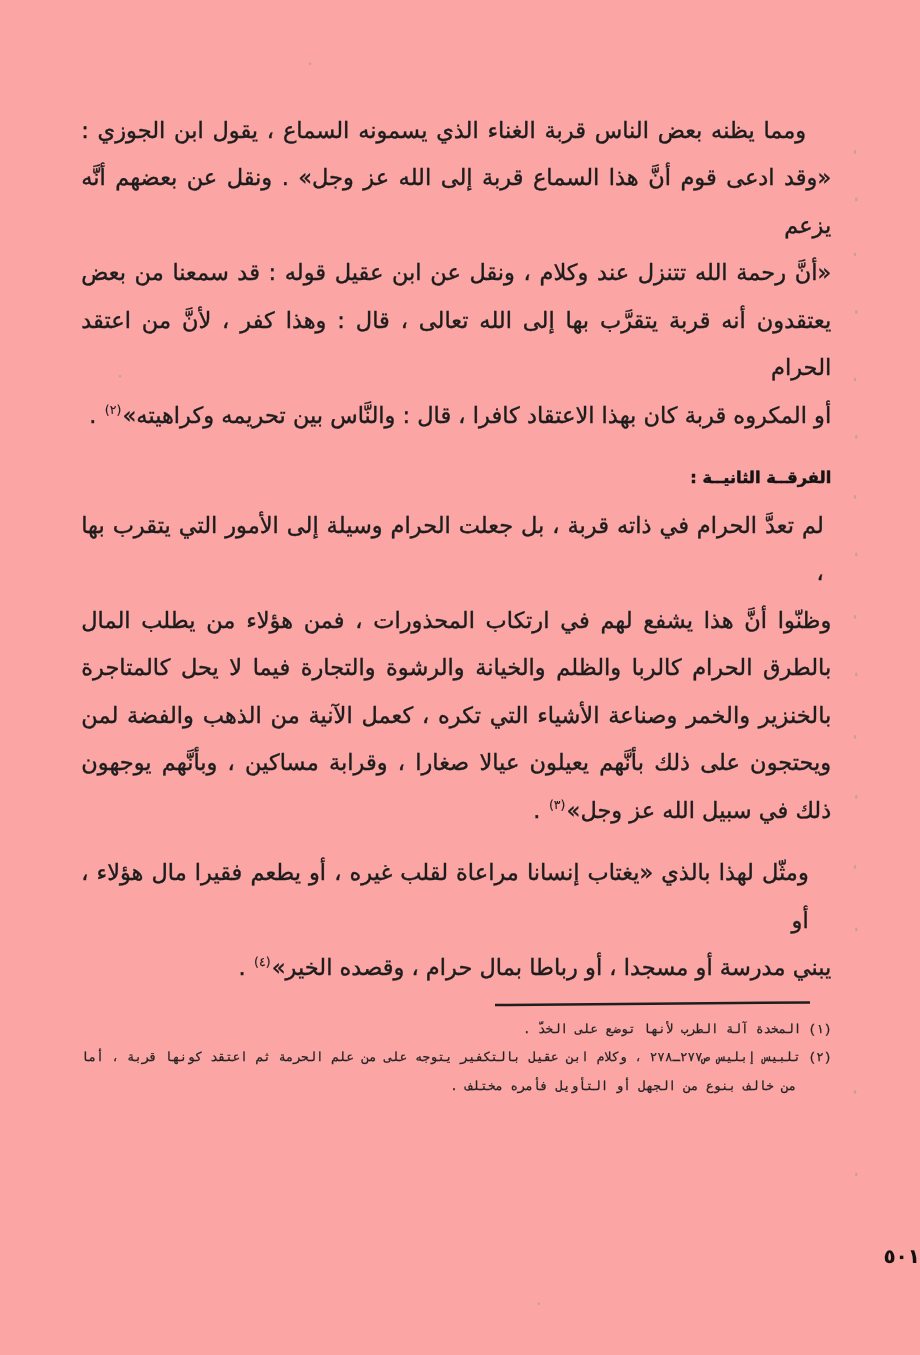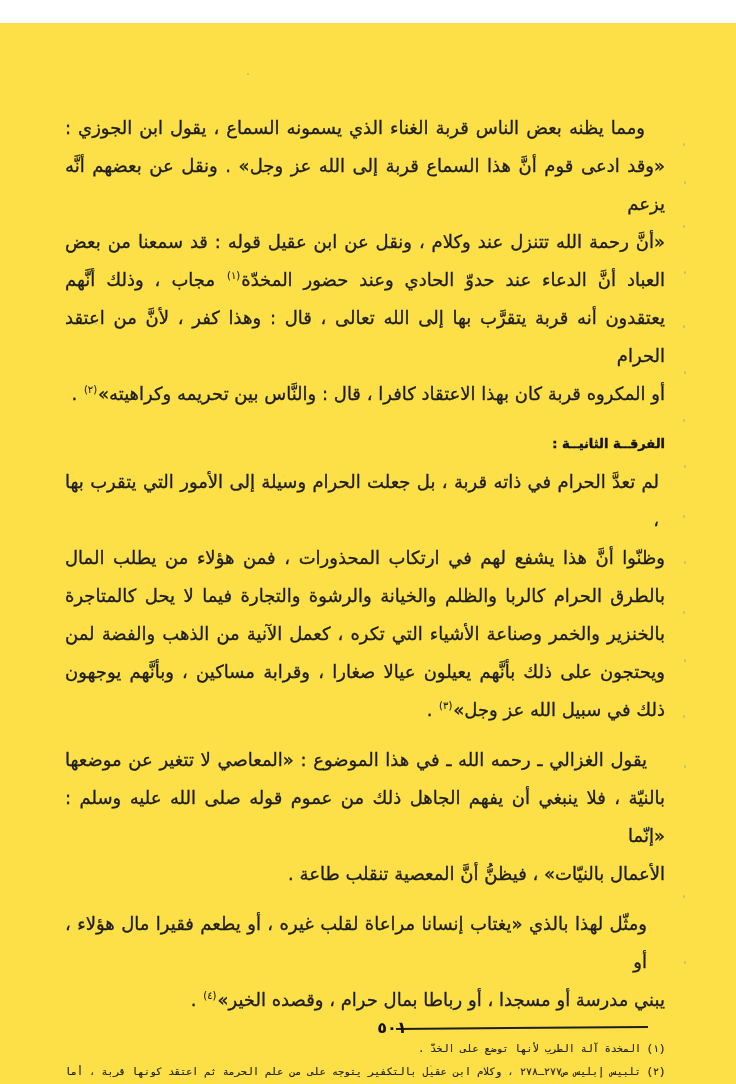--- a/index.html
+++ b/index.html
@@ -7,22 +7,21 @@
     width: 736px; height: 1084px;
     background: #ffffff;
     font-family: "DejaVu Sans", sans-serif;
     color: #1c1c1c;
     direction: rtl;
     position: relative;
     overflow: hidden;
   }
   .page {
     position: absolute; inset: 0;
-    background: #fde047;
-    margin-top: 23px;
+    background: #fca5a5;
   }
   .text-block {
     position: absolute;
     top: 86px; right: 71px;
     width: 600px;
     direction: rtl;
   }
   .para { margin: 0; }
   .line {
     font-size: 18px;
@@ -66,21 +65,21 @@
     text-align: justify;
     padding-right: 28px;
     text-indent: -28px;
     color: #222;
     font-family: Liberation Mono, monospace;
     -webkit-text-stroke: 0.2px #222;
   }
   .pagenum {
     position: absolute;
     top: 995px; left: 0; right: 0;
-    text-align: center;
+    text-align: right;
     font-size: 16px;
     font-weight: bold;
     letter-spacing: 8px;
     color: #111;
     padding-left: 48px;
   }
   .speck {
     position: absolute;
     background: #9a9a9a;
     opacity: 0.55;
@@ -91,41 +90,35 @@
 <body>
 
 <div class="page">
 
   <div class="text-block">
 
     <div class="para">
       <div class="line ind20">ومما يظنه بعض الناس قربة الغناء الذي يسمونه السماع ، يقول ابن الجوزي :</div>
       <div class="line">«وقد ادعى قوم أنَّ هذا السماع قربة إلى الله عز وجل» . ونقل عن بعضهم أنَّه يزعم</div>
       <div class="line">«أنَّ رحمة الله تتنزل عند وكلام ، ونقل عن ابن عقيل قوله : قد سمعنا من بعض</div>
-      <div class="line"><span>العباد أنَّ الدعاء عند حدوّ الحادي وعند حضور المخدّة</span><sup class="fnref">(١)</sup><span> مجاب ، وذلك أنَّهم</span></div>
       <div class="line">يعتقدون أنه قربة يتقرَّب بها إلى الله تعالى ، قال : وهذا كفر ، لأنَّ من اعتقد الحرام</div>
       <div class="line last"><span>أو المكروه قربة كان بهذا الاعتقاد كافرا ، قال : والنَّاس بين تحريمه وكراهيته»</span><sup class="fnref">(٢)</sup><span> .</span></div>
     </div>
 
     <h2 class="heading">الفرقــة الثانيــة :</h2>
 
     <div class="para">
       <div class="line ind6">لم تعدَّ الحرام في ذاته قربة ، بل جعلت الحرام وسيلة إلى الأمور التي يتقرب بها ،</div>
       <div class="line">وظنّوا أنَّ هذا يشفع لهم في ارتكاب المحذورات ، فمن هؤلاء من يطلب المال</div>
       <div class="line">بالطرق الحرام كالربا والظلم والخيانة والرشوة والتجارة فيما لا يحل كالمتاجرة</div>
       <div class="line">بالخنزير والخمر وصناعة الأشياء التي تكره ، كعمل الآنية من الذهب والفضة لمن</div>
       <div class="line">ويحتجون على ذلك بأنَّهم يعيلون عيالا صغارا ، وقرابة مساكين ، وبأنَّهم يوجهون</div>
       <div class="line last"><span>ذلك في سبيل الله عز وجل»</span><sup class="fnref">(٣)</sup><span> .</span></div>
     </div>
 
-    <div class="para gap">
-      <div class="line ind18">يقول الغزالي ـ رحمه الله ـ في هذا الموضوع : «المعاصي لا تتغير عن موضعها</div>
-      <div class="line">بالنيّة ، فلا ينبغي أن يفهم الجاهل ذلك من عموم قوله صلى الله عليه وسلم : «إنّما</div>
-      <div class="line last">الأعمال بالنيّات» ، فيظنُّ أنَّ المعصية تنقلب طاعة .</div>
-    </div>
 
     <div class="para gap">
       <div class="line ind18">ومثّل لهذا بالذي «يغتاب إنسانا مراعاة لقلب غيره ، أو يطعم فقيرا مال هؤلاء ، أو</div>
       <div class="line last"><span>يبني مدرسة أو مسجدا ، أو رباطا بمال حرام ، وقصده الخير»</span><sup class="fnref">(٤)</sup><span> .</span></div>
     </div>
 
     <div class="fn-sep"></div>
 
     <div class="footnotes">
       <div class="fn">(١) المخدة آلة الطرب لأنها توضع على الخدّ .</div>

